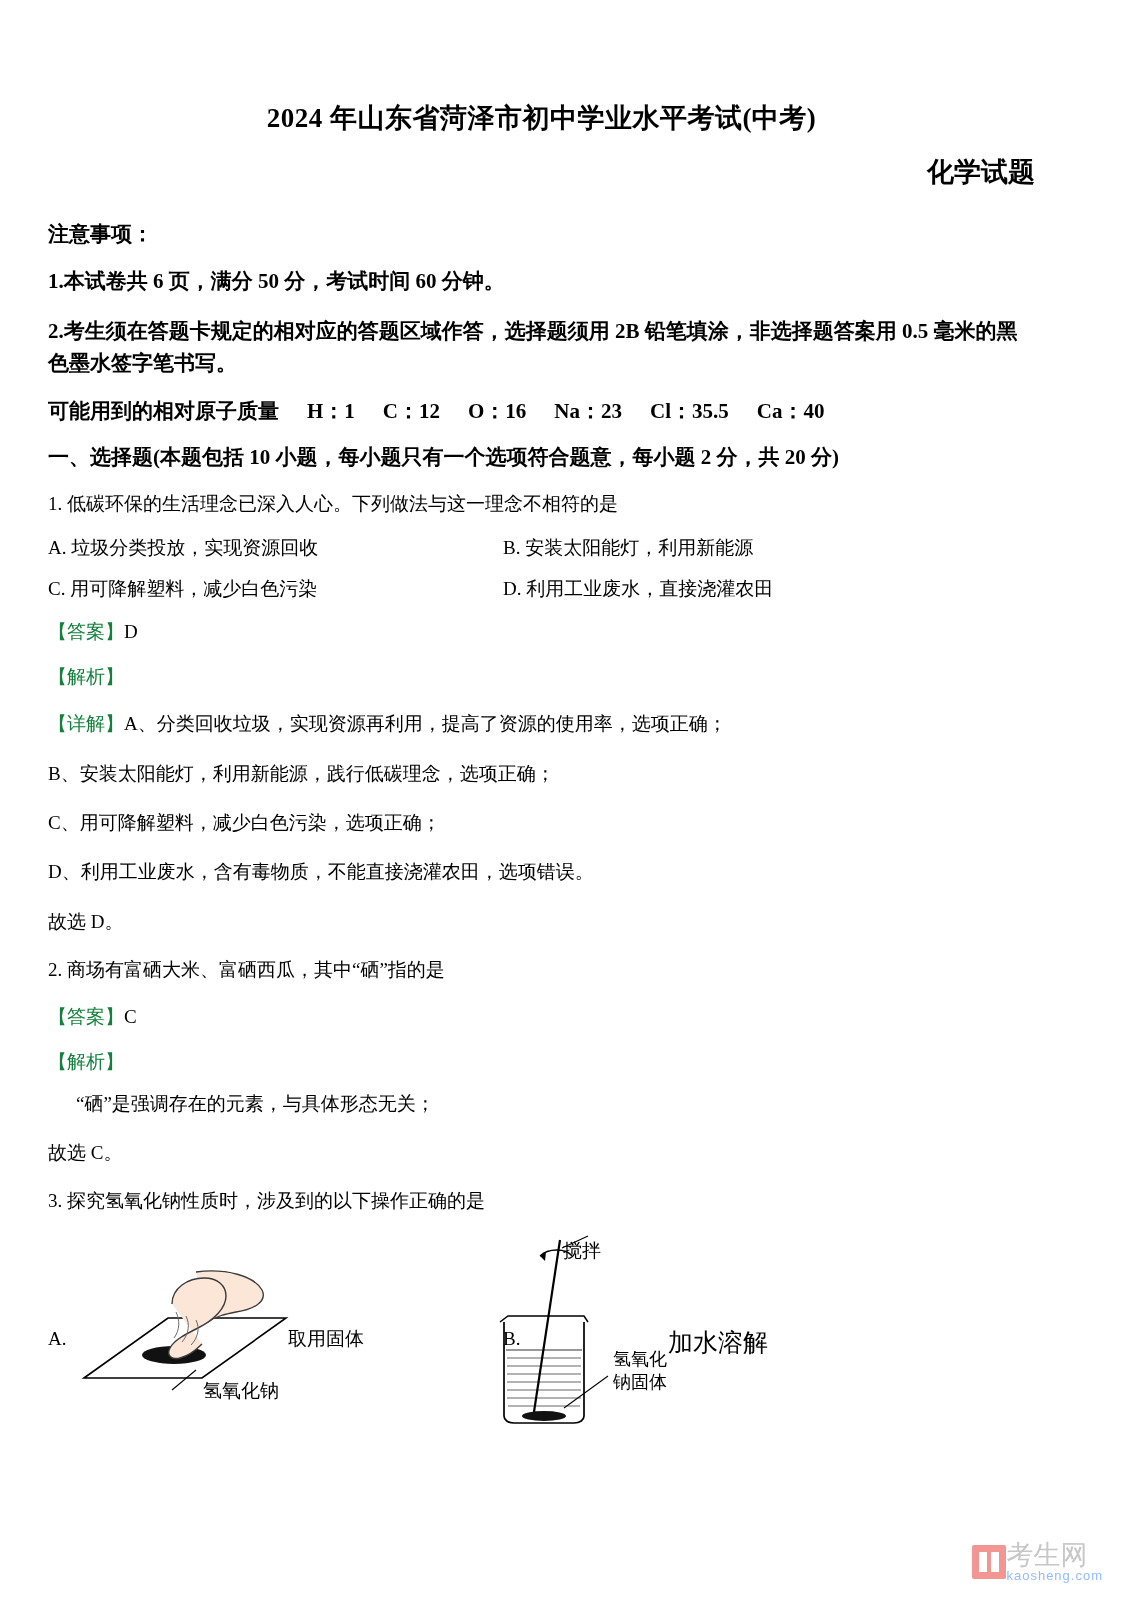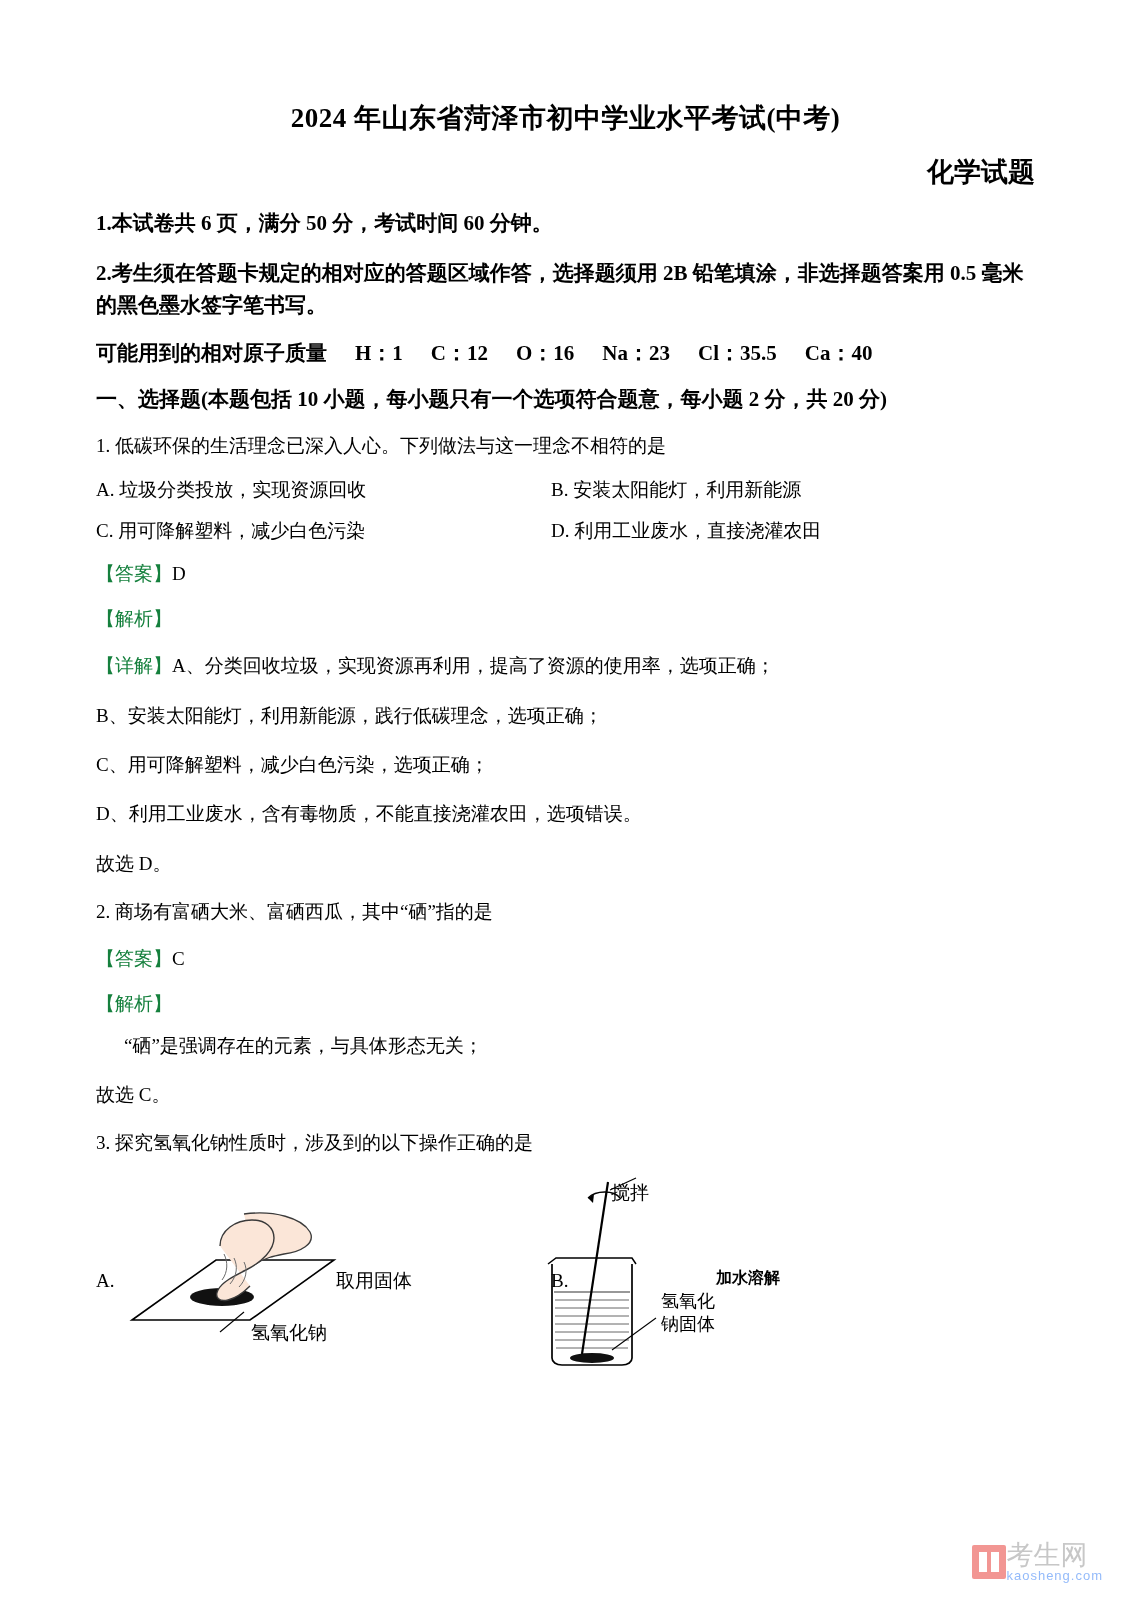--- a/index.html
+++ b/index.html
@@ -8,21 +8,21 @@
     background:#ffffff;
     font-family:"Liberation Serif", serif;
     color:#000000;
   }
   .page {
     position:relative;
     width:1131px;
     height:1600px;
     overflow:hidden;
     box-sizing:border-box;
-    padding:72px 96px 0 96px;
+    padding:72px 96px 0 48px;
   }
   .title1 {
     text-align:center;
     font-size:27px;
     font-weight:bold;
     letter-spacing:0.5px;
     margin:28px 0 0 0;
   }
   .title2 {
     text-align:right;
@@ -93,21 +93,21 @@
     height:215px;
     margin-top:14px;
   }
   .figA-label, .figB-label {
     position:absolute;
     font-size:19px;
   }
   .figA-label { left:0; top:98px; }
   .figB-label { left:455px; top:98px; }
   .capA { position:absolute; left:240px; top:96px; font-size:19px; }
-  .capB { position:absolute; left:620px; top:96px; font-size:16px;font-weight:bold; }
+  .capB { position:absolute; left:620px; top:96px; font-size:25px; }
   .subA { position:absolute; left:155px; top:148px; font-size:19px; }
   .subB { position:absolute; left:565px; top:118px; font-size:18px; line-height:1.3; }
   .stir { position:absolute; left:515px; top:8px; font-size:19px; }
   svg { display:block; overflow:visible; }
   .wm {
     position:absolute;
     right:28px;
     bottom:18px;
     display:flex;
     align-items:center;
@@ -138,20 +138,21 @@
   .wm-en { font-size:13px; color:#3b82f6; font-family:"Liberation Sans", sans-serif; letter-spacing:1px; }
 </style>
 </head>
 <body>
 
 <div class="page">
 
   <div class="title1">2024 年山东省菏泽市初中学业水平考试(中考)</div>
   <div class="title2">化学试题</div>
 
+  <div class="notice-head">注意事项：</div>
   <div class="notice-line">1.本试卷共 6 页，满分 50 分，考试时间 60 分钟。</div>
   <div class="notice-line">2.考生须在答题卡规定的相对应的答题区域作答，选择题须用 2B 铅笔填涂，非选择题答案用 0.5 毫米的黑色墨水签字笔书写。</div>
 
   <div class="atomic">
     <span>可能用到的相对原子质量</span><span class="sp"></span><span>H：1</span><span class="sp"></span><span>C：12</span><span class="sp"></span><span>O：16</span><span class="sp"></span><span>Na：23</span><span class="sp"></span><span>Cl：35.5</span><span class="sp"></span><span>Ca：40</span>
   </div>
 
   <div class="section-head">一、选择题(本题包括 10 小题，每小题只有一个选项符合题意，每小题 2 分，共 20 分)</div>
 
   <div class="q">1. 低碳环保的生活理念已深入人心。下列做法与这一理念不相符的是</div>

